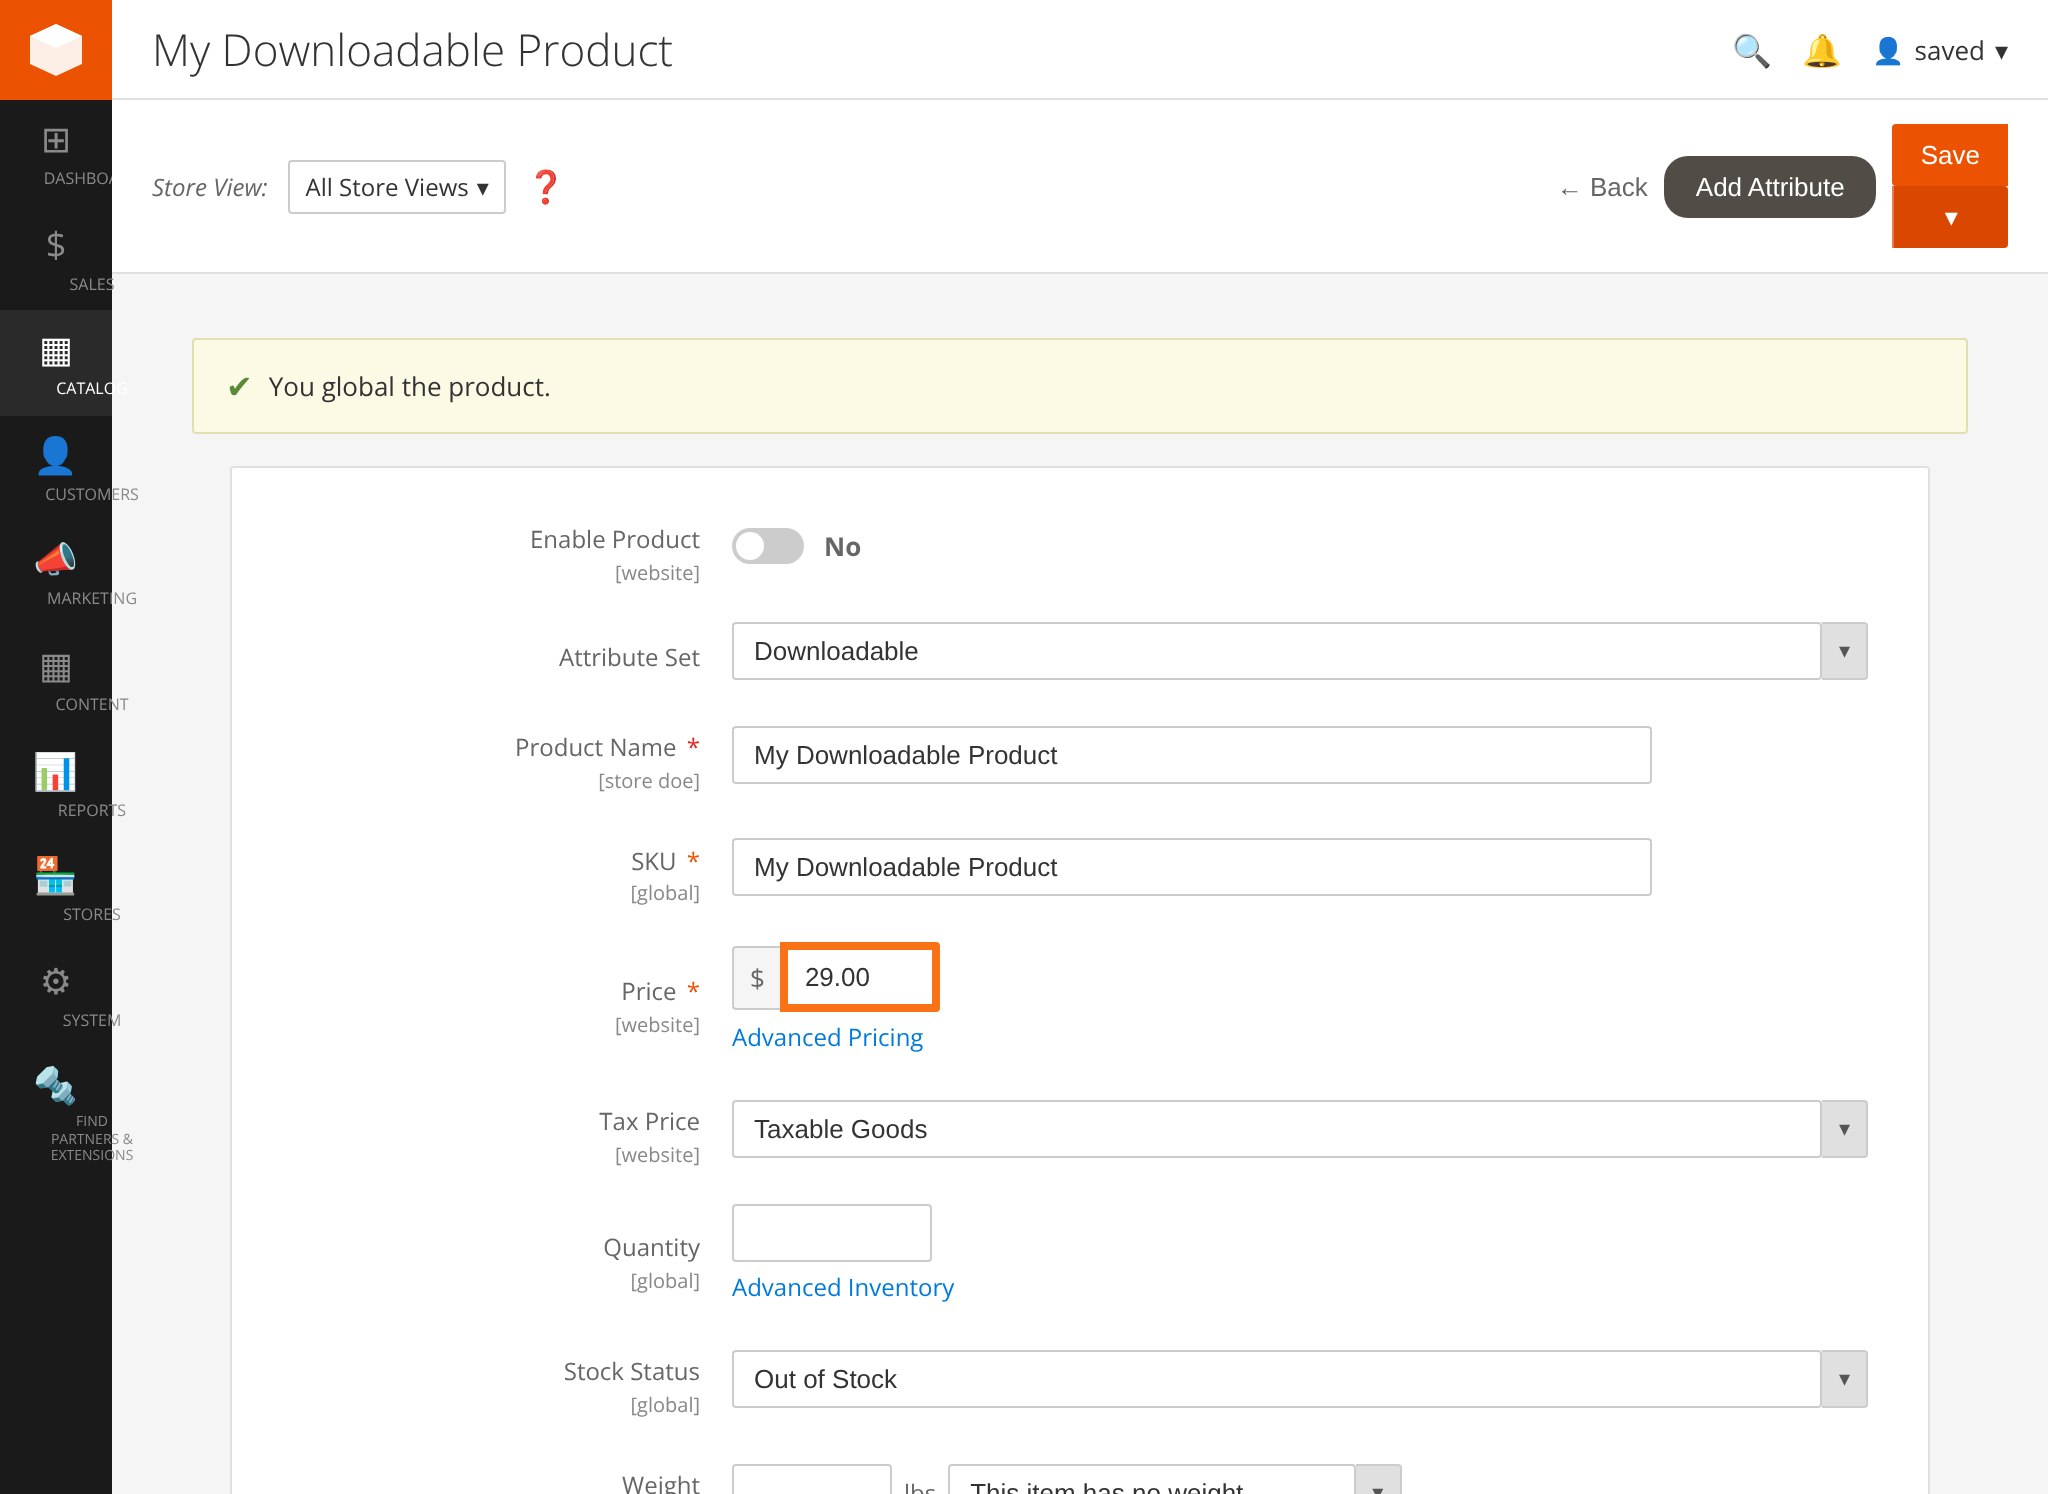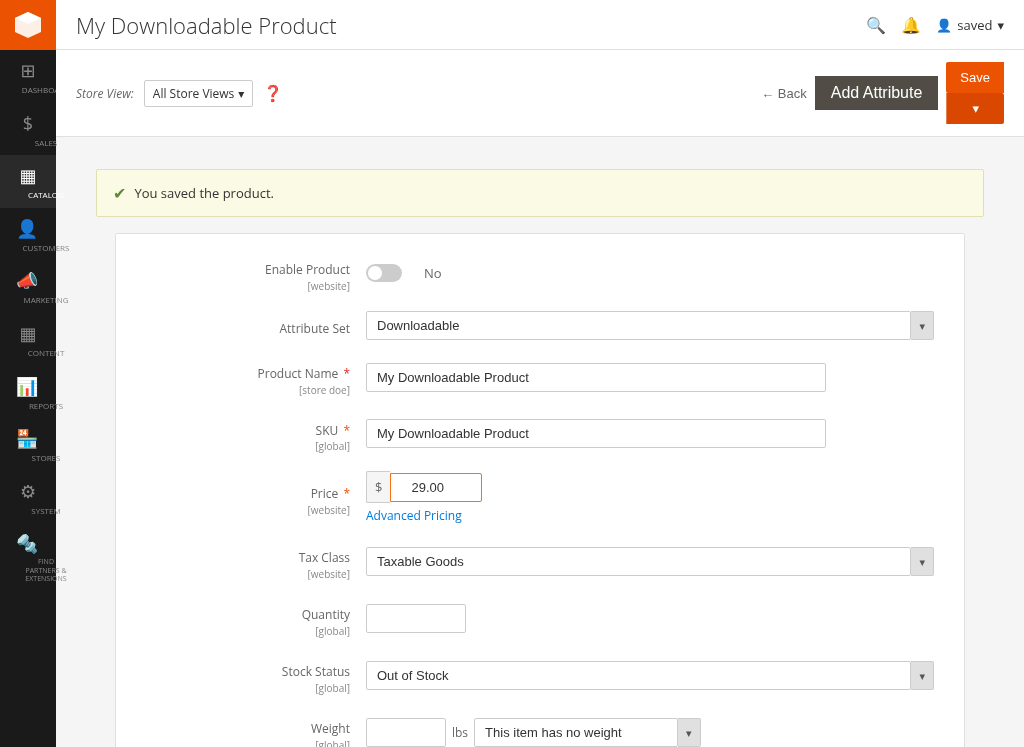--- a/index.html
+++ b/index.html
@@ -105,23 +105,23 @@
       cursor: pointer;
       display: flex;
       align-items: center;
       gap: 4px;
     }
     .btn-add-attribute {
       background: #514d46;
       color: #fff;
       border: none;
       padding: 8px 16px;
-      font-size: 16px;
-      cursor: pointer;
-      border-radius: 0;
+      font-size: 13px;
+      cursor: pointer;
+      border-radius: 12px;
       text-align: right;
     }
     .btn-save {
       background: #eb5202;
       color: #fff;
       border: none;
       padding: 8px 14px;
       font-size: 13px;
       cursor: pointer;
       border-radius: 2px 0 0 2px;
@@ -221,21 +221,21 @@
     .select-arrow {
       background: #e0e0e0;
       border: 1px solid #ccc;
       border-left: none;
       padding: 6px 8px;
       cursor: pointer;
       font-size: 11px;
       color: #555;
       border-radius: 0 2px 2px 0;
     }
-    .toggle-wrap { display: flex; align-items: center; gap: 22px; }
+    .toggle-wrap { display: flex; align-items: center; gap: 10px; font-weight: bold; }
     .toggle {
       width: 36px;
       height: 18px;
       background: #ccc;
       border-radius: 9px;
       position: relative;
       cursor: pointer;
     }
     .toggle::after {
       content: '';
@@ -253,23 +253,23 @@
     .price-symbol {
       border: 1px solid #ccc;
       border-right: none;
       padding: 6px 8px;
       background: #f5f5f5;
       font-size: 13px;
       border-radius: 2px 0 0 2px;
       color: #666;
     }
     .price-input {
-      width: 92px;
-      border: 1px solid #f97316;
-      padding: 6px 20px;
+      width: 80px;
+      border: 4px solid #f97316;
+      padding: 6px 8px;
       font-size: 13px;
       border-radius: 0 2px 2px 0;
       color: #333;
     }
     .link-text {
       color: #007bdb;
       font-size: 12px;
       cursor: pointer;
       margin-top: 4px;
       display: block;
@@ -369,21 +369,21 @@
         <button class="btn-save">Save</button>
         <button class="btn-save-dropdown">▾</button>
       </div>
     </div>
   </div>
 
   <div class="form-area">
 
     <div class="success-message">
       <span class="success-icon">✔</span>
-      <span>You saved the product.</span>
+      <span>You global the product.</span>
     </div>
 
     <div style="height: 16px;"></div>
 
     <div class="form-card">
 
       <div class="form-row">
         <div class="form-label-col">
           <span class="form-label">
             <span>Enable Product</span>
@@ -451,21 +451,21 @@
             <span class="price-symbol">$</span>
             <input type="text" class="price-input" value="29.00" style="">
           </div>
           <a class="link-text">Advanced Pricing</a>
         </div>
       </div>
 
       <div class="form-row">
         <div class="form-label-col">
           <span class="form-label">
-            <span>Tax Class</span>
+            <span>Tax Price</span>
             <span class="label-scope">[website]</span>
           </span>
         </div>
         <div class="form-control-col">
           <div class="form-select-wrap">
             <select class="form-select" style="width: 120px;">
               <option>Taxable Goods</option>
             </select>
             <span class="select-arrow">▾</span>
           </div>
@@ -474,20 +474,21 @@
 
       <div class="form-row">
         <div class="form-label-col">
           <span class="form-label">
             <span>Quantity</span>
             <span class="label-scope">[global]</span>
           </span>
         </div>
         <div class="form-control-col">
           <input type="text" class="form-input qty-input" style="max-width: 100px;">
+          <a class="link-text">Advanced Inventory</a>
         </div>
       </div>
 
       <div class="form-row">
         <div class="form-label-col">
           <span class="form-label">
             <span>Stock Status</span>
             <span class="label-scope">[global]</span>
           </span>
         </div>

